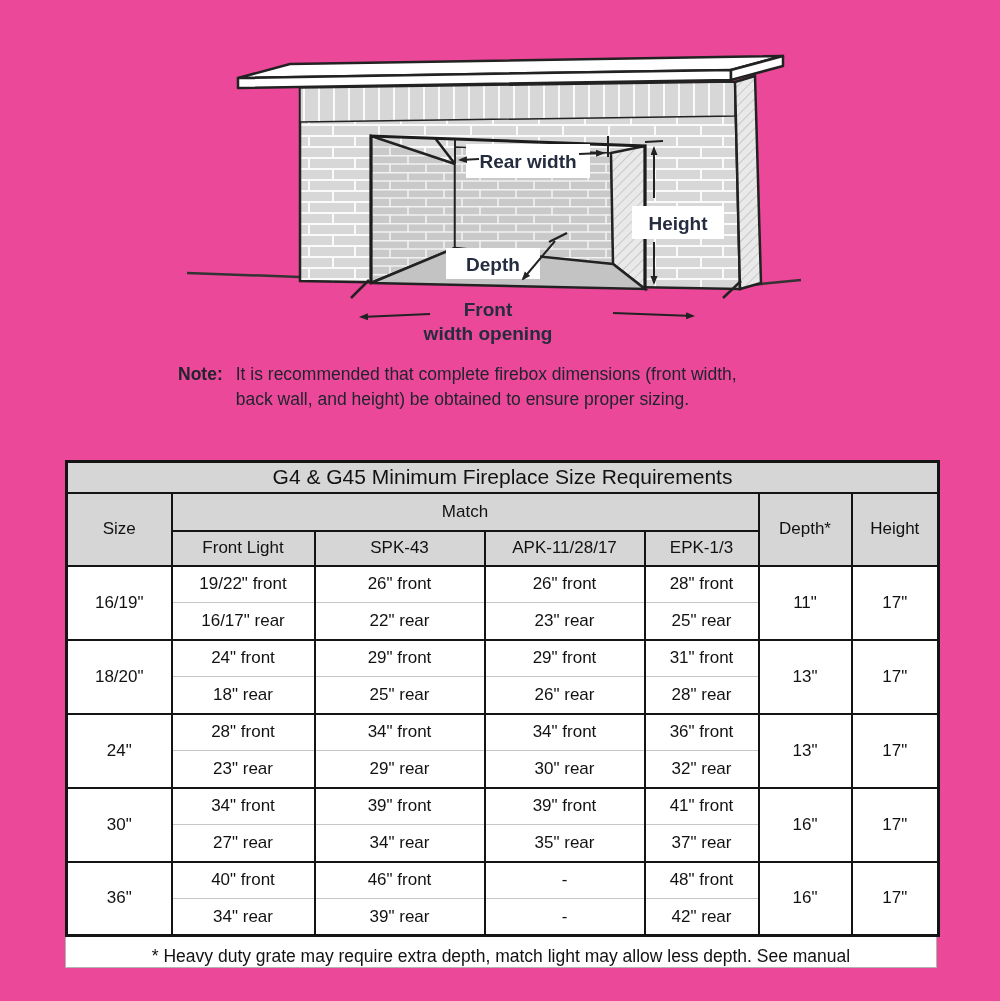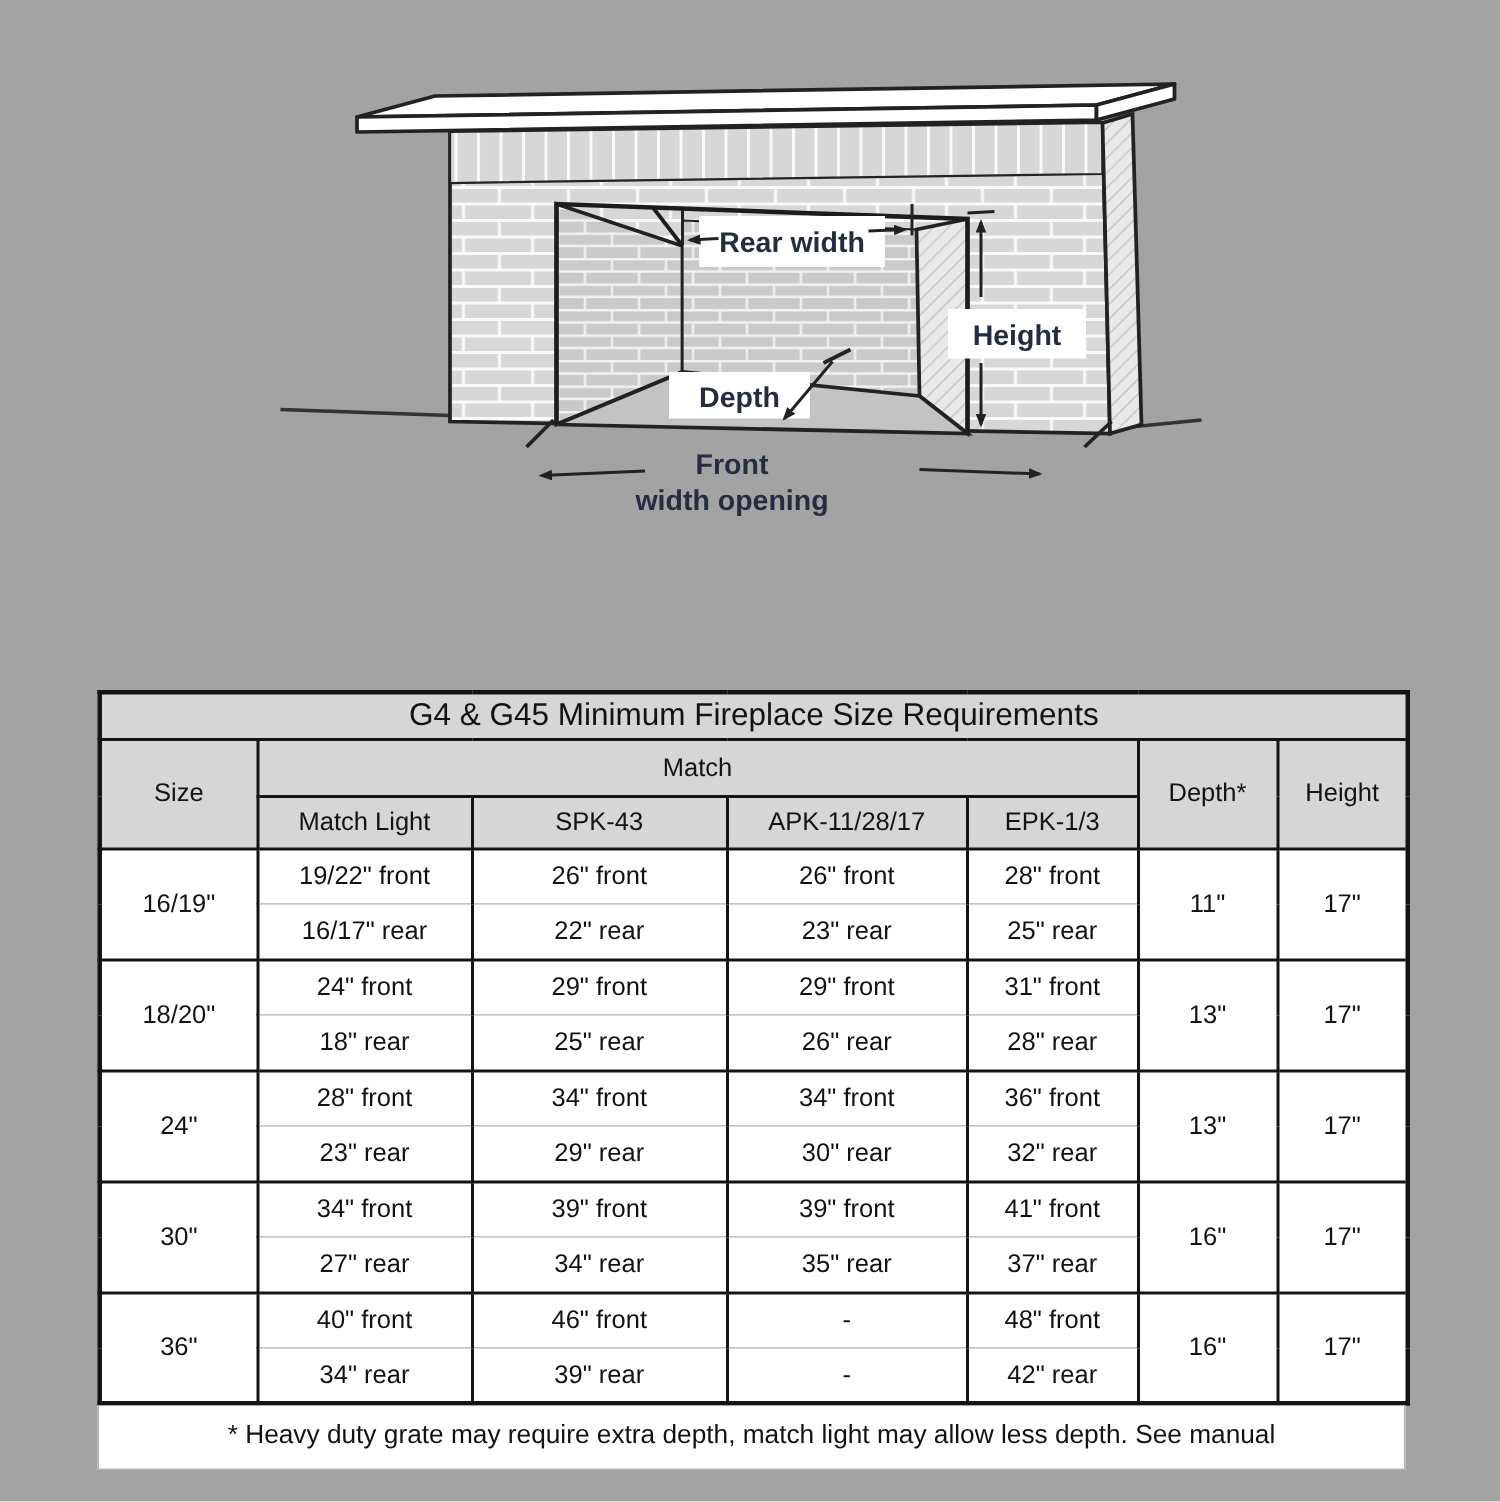--- a/index.html
+++ b/index.html
@@ -1,18 +1,18 @@
 <!DOCTYPE html>
 <html><head>
 <meta charset="utf-8">
 <style>
   * { margin:0; padding:0; box-sizing:border-box; }
   html,body { background:#ffffff; }
   body { font-family:"Liberation Sans", sans-serif; color:#16181d; }
-  .page { position:relative; width:1000px; height:1001px; background:#a3a3a3; overflow:hidden; }
+  .page { position:relative; width:1000px; height:1001px; background:#ec4899; overflow:hidden; }
 
   
   .diagram-wrap { position:absolute; left:183px; top:36px; width:624px; height:316px; }
   .diagram-wrap svg { display:block; }
 
   
   .note { position:absolute; left:178px; top:362px; width:660px;
           font-size:17.5px; line-height:25px; color:#20242e; display:flex; }
   .note-label { font-weight:bold; margin-right:13px; white-space:nowrap; }
   .note-lines div { white-space:nowrap; }
@@ -25,21 +25,21 @@
   table.spec th { font-weight:normal; background:#d6d6d6; }
   tr.title-row th { height:31px; font-size:21px; }
   tr.hdr2 th { height:38px; }
   tr.hdr3 th { height:35px; }
   td.sub { height:37px; background:#fff; }
   tr.front td.sub { border-bottom:1px solid #c6c6c6; }
   tr.rear  td.sub { border-top:1px solid #c6c6c6; }
   td.merged { background:#fff; }
 
   .footnote { width:872px; border:1px solid #b3b3b3; border-top:none; background:#fff;
-              text-align:center; font-size:17.5px; color:#121212; padding:9px 4px 12px 4px; }
+              text-align:center; font-size:17.5px; color:#121212; padding:9px 4px 0 4px; }
 
   
   .dlabel { font-family:"Liberation Sans", sans-serif; font-size:19px; font-weight:bold; fill:#252c3f; }
   .dlabel-sm { font-family:"Liberation Sans", sans-serif; font-size:19px; font-weight:bold; fill:#252c3f; }
 </style>
 </head>
 <body>
 
 <div class="page">
 
@@ -130,20 +130,27 @@
         <line x1="168" y1="262" x2="186" y2="244" stroke="#222" stroke-width="2.5"></line>
         <line x1="247" y1="278" x2="178" y2="281" stroke="#222" stroke-width="2" marker-end="url(#ah)"></line>
         <line x1="540" y1="262" x2="558" y2="245" stroke="#222" stroke-width="2.5"></line>
         <line x1="430" y1="277" x2="510" y2="280" stroke="#222" stroke-width="2" marker-end="url(#ah)"></line>
         <text class="dlabel-sm" x="305" y="280" text-anchor="middle">Front</text>
         <text class="dlabel-sm" x="305" y="304" text-anchor="middle">width opening</text>
       </g>
     </svg>
   </div>
 
+  <div class="note">
+    <span class="note-label">Note:</span>
+    <span class="note-lines">
+      <div>It is recommended that complete firebox dimensions (front width,</div>
+      <div>back wall, and height) be obtained to ensure proper sizing.</div>
+    </span>
+  </div>
 
   <div class="table-wrap">
     <table class="spec">
       <colgroup>
         <col style="width:105px">
           <col style="width:143px">
           <col style="width:170px">
         <col style="width:160px">
           <col style="width:114px">
           <col style="width:93px">
@@ -153,21 +160,21 @@
           <tr class="title-row">
         <th colspan="7">G4 &amp; G45 Minimum Fireplace Size Requirements</th>
       </tr>
       <tr class="hdr2">
         <th rowspan="2">Size</th>
         <th colspan="4">Match</th>
         <th rowspan="2">Depth*</th>
         <th rowspan="2">Height</th>
       </tr>
       <tr class="hdr3">
-        <th>Match Light</th>
+        <th>Front Light</th>
         <th>SPK-43</th>
         <th>APK-11/28/17</th>
         <th>EPK-1/3</th>
       </tr>
 
       <tr class="front">
         <td class="merged" rowspan="2">16/19"</td>
         <td class="sub">19/22" front</td>
         <td class="sub">26" front</td>
         <td class="sub">26" front</td>

